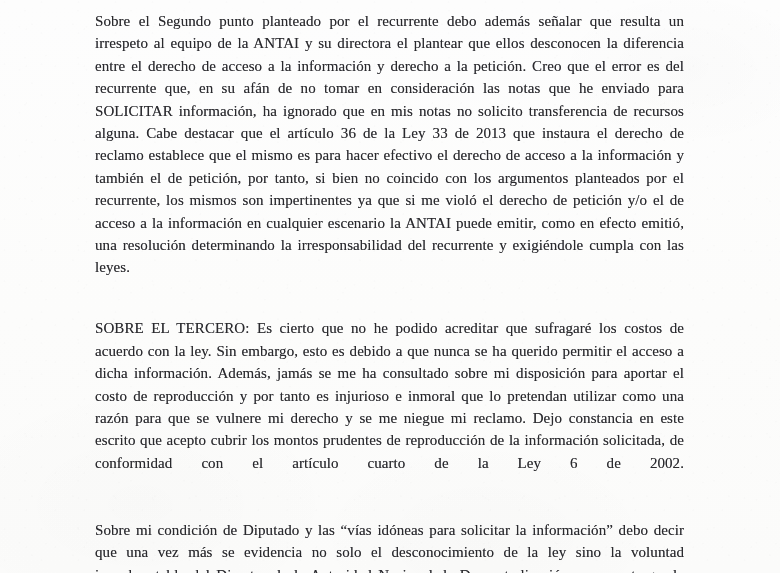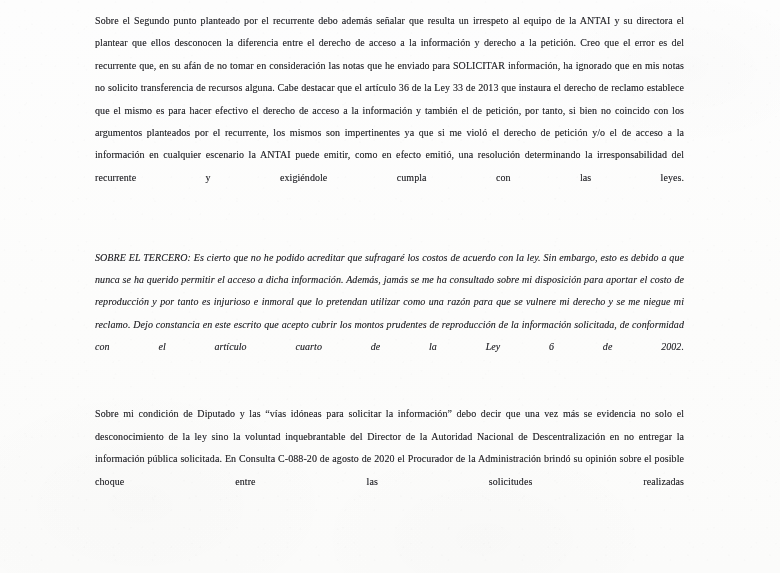--- a/index.html
+++ b/index.html
@@ -48,32 +48,32 @@
     position: absolute;
     left: 95px;
     top: 0px;
     width: 589px;
   }
 
   .doc-paragraph {
     margin: 0;
     text-align: justify;
     text-justify: inter-word;
-    font-size: 10px;
+    font-size: 15px;
     line-height: 22.4px;
     color: #2a2a2e;
     letter-spacing: 0.07px;
     word-spacing: 0.2px;
     
     text-shadow: 0 0 0.55px rgba(40,40,48,0.5);
     -webkit-font-smoothing: antialiased;
   }
 
   #para-1 { margin-top: 10px; }
-  #para-2 { margin-top: 35px; font-style: italic; }
+  #para-2 { margin-top: 16px; }
   #para-3 { margin-top: 22.4px; }
 
   
   .doc-paragraph::after {
     content: "";
     display: inline-block;
     width: 100%;
   }
 </style>
 </head>

